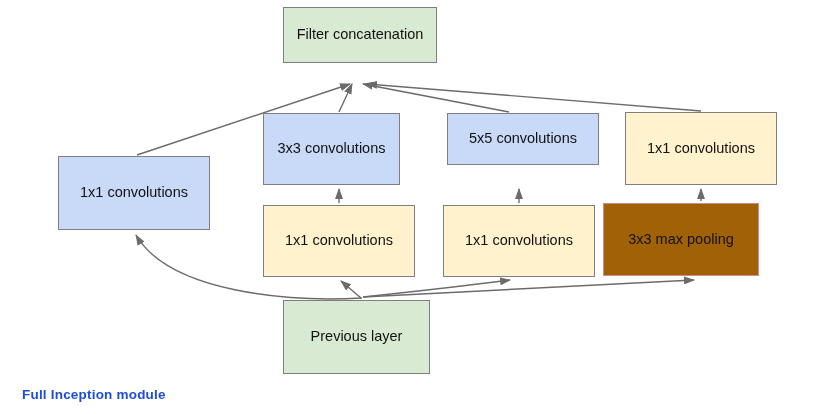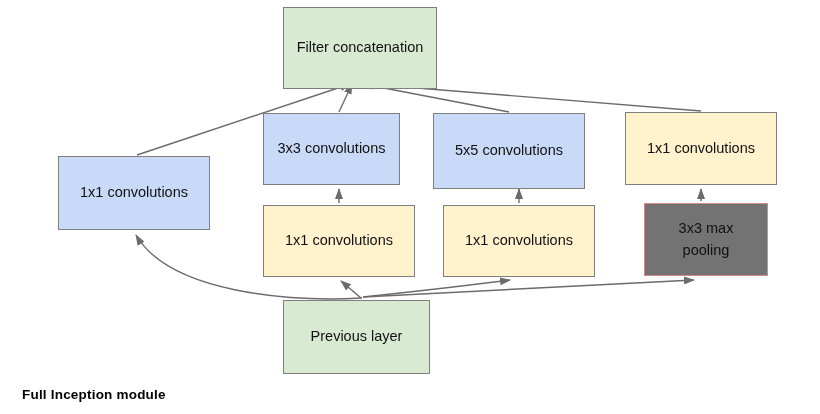--- a/index.html
+++ b/index.html
@@ -62,42 +62,42 @@
       <path d="M 701,111 L 367,84" fill="none" stroke="#6b6b6b" stroke-width="1.4" marker-end="url(#arrowhead)"></path>
       <path d="M 339,203 L 339,189" fill="none" stroke="#6b6b6b" stroke-width="1.4" marker-end="url(#arrowhead)"></path>
       <path d="M 519,203 L 519,189" fill="none" stroke="#6b6b6b" stroke-width="1.4" marker-end="url(#arrowhead)"></path>
       <path d="M 701,201 L 701,189" fill="none" stroke="#6b6b6b" stroke-width="1.4" marker-end="url(#arrowhead)"></path>
       <path d="M 362,298 C 290,302 170,293 136,235" fill="none" stroke="#6b6b6b" stroke-width="1.4" marker-end="url(#arrowhead)"></path>
       <path d="M 361,298 L 341,281" fill="none" stroke="#6b6b6b" stroke-width="1.4" marker-end="url(#arrowhead)"></path>
       <path d="M 363,297 C 410,292 465,286 510,280" fill="none" stroke="#6b6b6b" stroke-width="1.4" marker-end="url(#arrowhead)"></path>
       <path d="M 363,297 L 694,280" fill="none" stroke="#6b6b6b" stroke-width="1.4" marker-end="url(#arrowhead)"></path>
     </svg>
   <div id="nodes-layer">
-      <div class="node" style="left: 283px; top: 7px; width: 154px; height: 82px; background: rgb(217, 234, 211); border-color: rgb(127, 127, 127);">
+      <div class="node" style="left: 283px; top: 7px; width: 154px; height: 56px; background: rgb(217, 234, 211); border-color: rgb(127, 127, 127);">
         <span>Filter concatenation</span>
       </div>
       <div class="node" style="left: 58px; top: 156px; width: 152px; height: 74px; background: rgb(201, 218, 248); border-color: rgb(127, 127, 127);">
         <span>1x1 convolutions</span>
       </div>
       <div class="node" style="left: 263px; top: 113px; width: 137px; height: 72px; background: rgb(201, 218, 248); border-color: rgb(127, 127, 127);">
         <span>3x3 convolutions</span>
       </div>
-      <div class="node" style="left: 433px; top: 113px; width: 152px; height: 76px; background: rgb(201, 218, 248); border-color: rgb(127, 127, 127);">
+      <div class="node" style="left: 447px; top: 113px; width: 152px; height: 52px; background: rgb(201, 218, 248); border-color: rgb(127, 127, 127);">
         <span>5x5 convolutions</span>
       </div>
       <div class="node" style="left: 625px; top: 112px; width: 152px; height: 73px; background: rgb(255, 242, 204); border-color: rgb(127, 127, 127);">
         <span>1x1 convolutions</span>
       </div>
       <div class="node" style="left: 263px; top: 205px; width: 152px; height: 72px; background: rgb(255, 242, 204); border-color: rgb(127, 127, 127);">
         <span>1x1 convolutions</span>
       </div>
       <div class="node" style="left: 443px; top: 205px; width: 152px; height: 72px; background: rgb(255, 242, 204); border-color: rgb(127, 127, 127);">
         <span>1x1 convolutions</span>
       </div>
-      <div class="node" style="left: 644px; top: 203px; width: 124px; height: 73px; background: #737373; border-color: rgb(208, 140, 140);">
+      <div class="node" style="left: 603px; top: 203px; width: 156px; height: 73px; background: #a16207; border-color: rgb(208, 140, 140);">
         <span>3x3 max pooling</span>
       </div>
       <div class="node" style="left: 283px; top: 300px; width: 147px; height: 74px; background: rgb(217, 234, 211); border-color: rgb(127, 127, 127);">
         <span>Previous layer</span>
       </div>
     </div>
-  <div class="caption" style="color: #000000;">Full Inception module</div>
+  <div class="caption" style="color: #1d4ed8;">Full Inception module</div>
 </div>
 
 </body></html>

